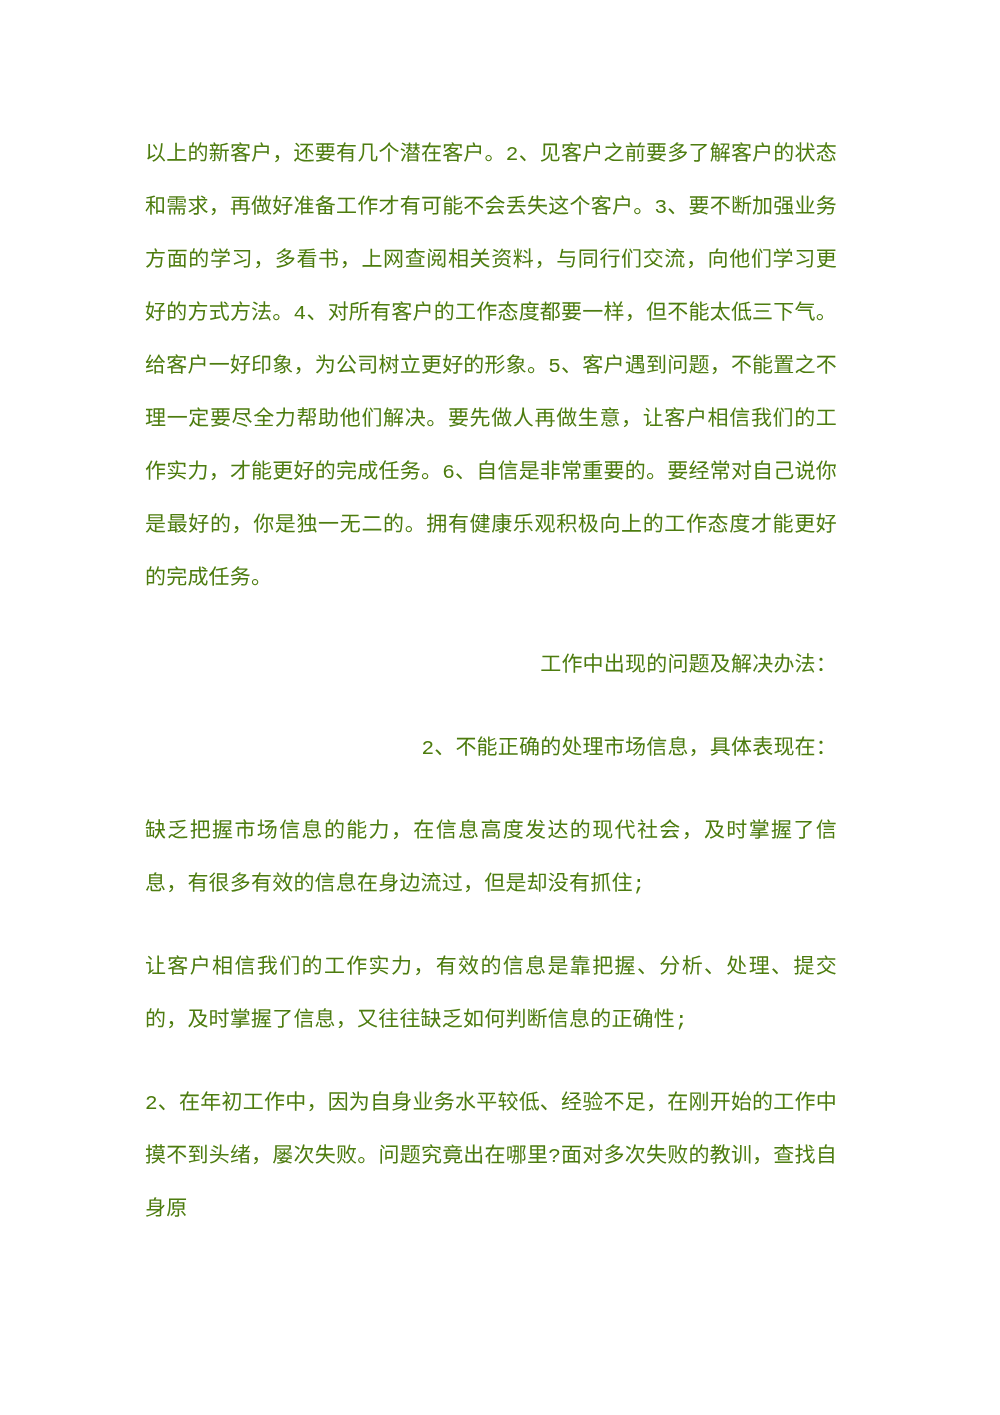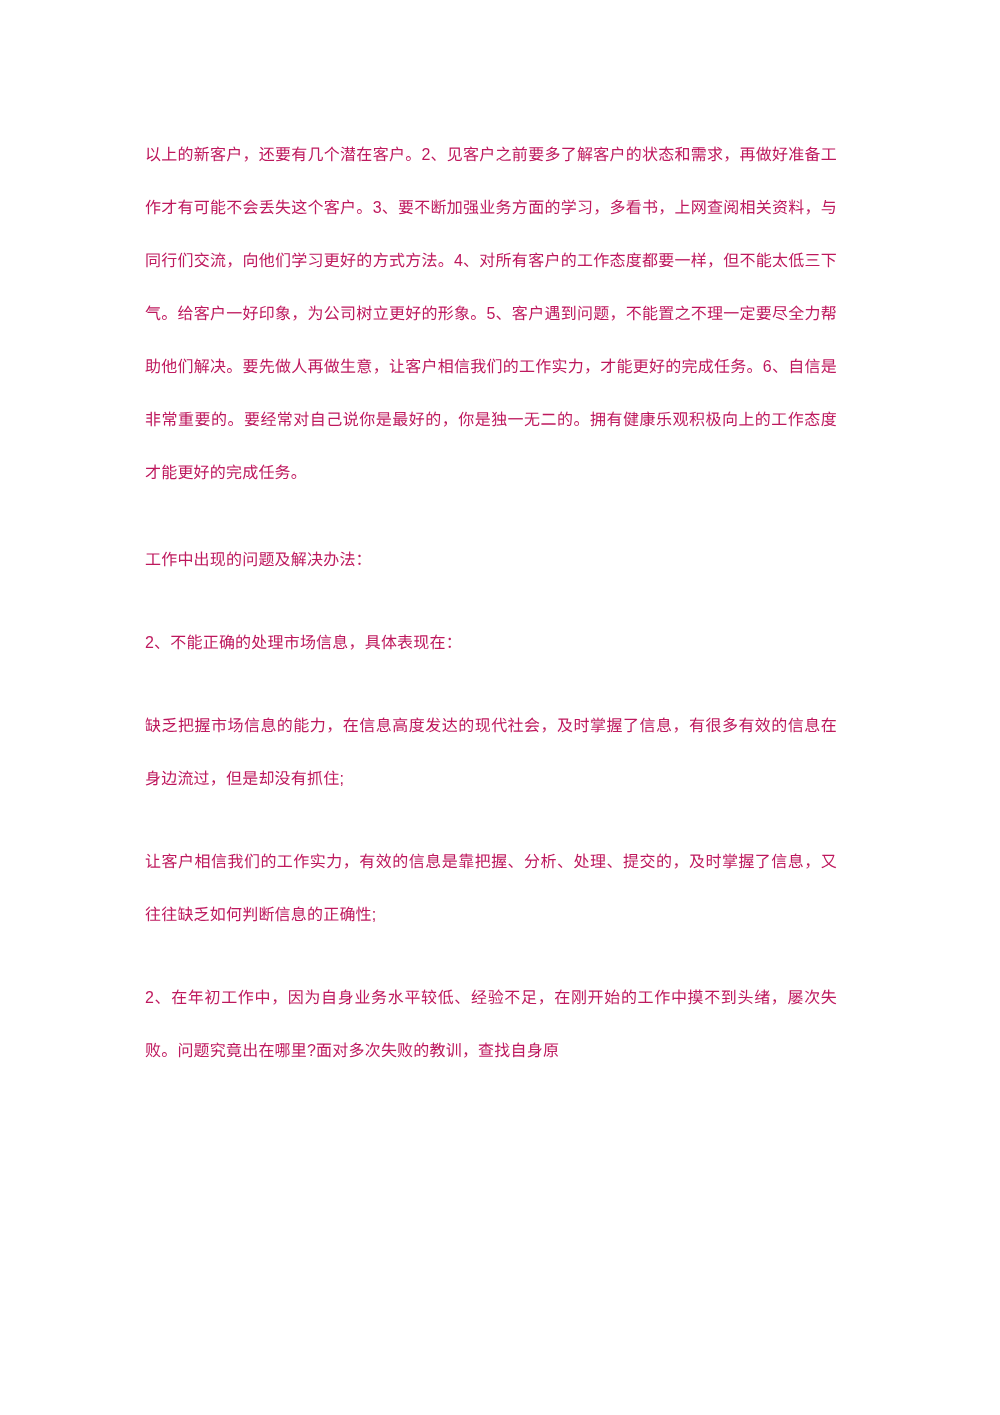--- a/index.html
+++ b/index.html
@@ -22,38 +22,39 @@
     box-sizing: border-box;
   }
   .doc-body {
     position: absolute;
     left: 145px;
     top: 128px;
     width: 692px;
   }
   .para {
     margin: 0 0 30px 0;
-    font-size: 16px;
+    font-size: 21px;
     line-height: 53px;
-    color: #be185d;
+    color: #4d7c0f;
     text-align: justify;
     text-justify: inter-character;
     letter-spacing: 0.2px;
     word-break: break-all;
     font-weight: 400;
+    font-family: Liberation Mono, monospace;
   }
   .para:last-child {
     margin-bottom: 0;
   }
   
   .para.block-lead {
     margin-bottom: 34px;
   }
   .para.short {
-    text-align: left;
+    text-align: right;
   }
 </style>
 </head>
 <body>
 
 <div class="page">
   <div class="doc-body">
 
     <p class="para block-lead">以上的新客户，还要有几个潜在客户。2、见客户之前要多了解客户的状态和需求，再做好准备工作才有可能不会丢失这个客户。3、要不断加强业务方面的学习，多看书，上网查阅相关资料，与同行们交流，向他们学习更好的方式方法。4、对所有客户的工作态度都要一样，但不能太低三下气。给客户一好印象，为公司树立更好的形象。5、客户遇到问题，不能置之不理一定要尽全力帮助他们解决。要先做人再做生意，让客户相信我们的工作实力，才能更好的完成任务。6、自信是非常重要的。要经常对自己说你是最好的，你是独一无二的。拥有健康乐观积极向上的工作态度才能更好的完成任务。</p>
 

